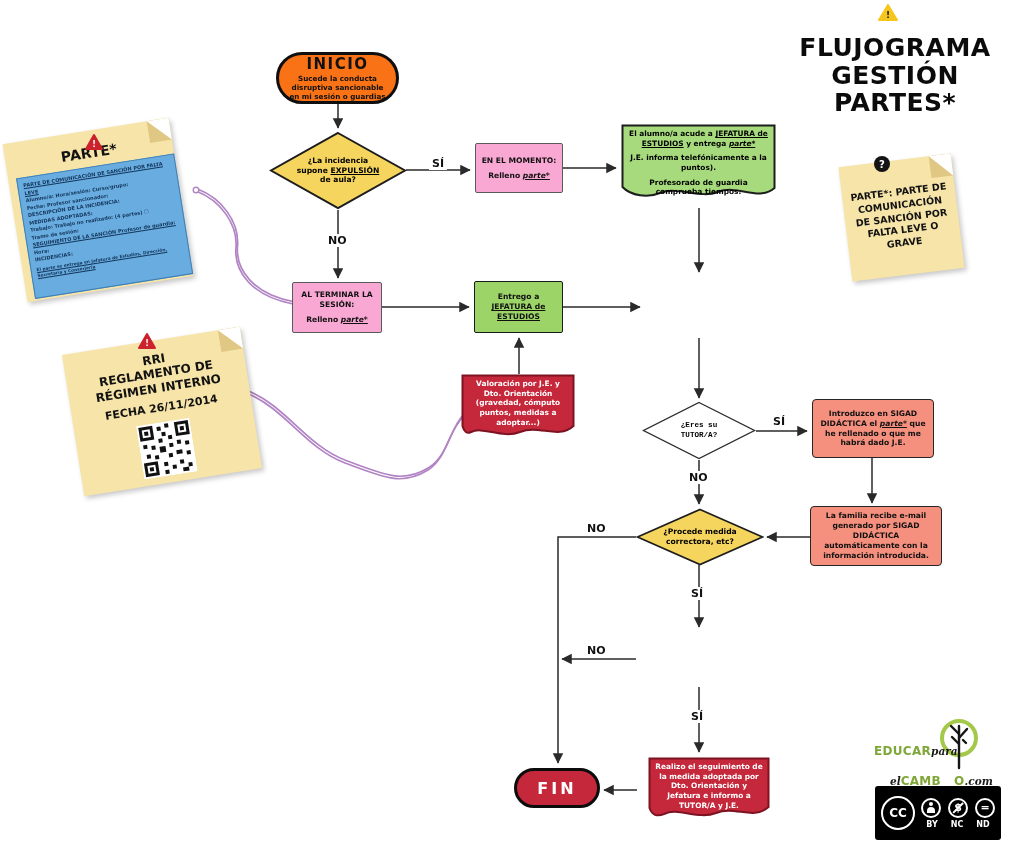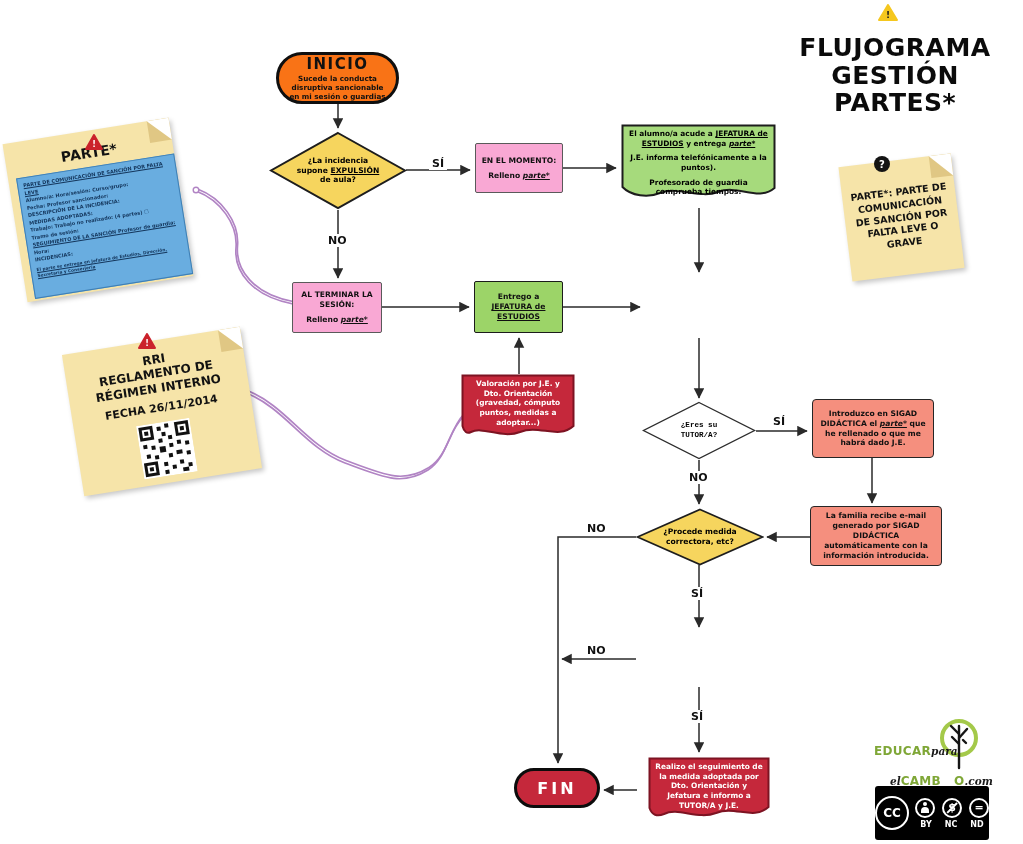--- a/index.html
+++ b/index.html
@@ -51,21 +51,21 @@
   .title { position:absolute; z-index:2; text-align:center; font-weight:900; color:#0b0b0b;
            font-size:25px; line-height:1.1; letter-spacing:0.5px; }
   .qr { position:absolute; }
   
   .edu { position:absolute; z-index:2; }
   .edu-green { color:#7FA737; font-weight:800; font-size:12px; letter-spacing:0.3px; }
   .edu-script { color:#1a1a1a; font-style:italic; font-weight:700; font-size:10.5px;
                 font-family:"DejaVu Serif", serif; }
   
   .cc-badge { position:absolute; z-index:2; background:#000; border-radius:3px;
-              display:flex; align-items:center; padding:4px 0; gap:6px; }
+              display:flex; align-items:center; padding:4px 6px; gap:6px; }
   .cc-big { width:30px; height:30px; border:2.5px solid #fff; border-radius:50%; color:#fff;
             font-weight:800; font-size:12px; display:flex; align-items:center; justify-content:center;
             flex:0 0 auto; }
   .cc-right { display:flex; flex-direction:column; align-items:center; gap:1px; }
   .cc-row { display:flex; gap:7px; }
   .cc-ic { width:20px; height:20px; border:2px solid #fff; border-radius:50%; color:#fff;
            display:flex; align-items:center; justify-content:center; font-weight:800; font-size:11px;
            position:relative; box-sizing:border-box; }
   .cc-lbls { display:flex; gap:13px; color:#fff; font-size:8px; font-weight:800; margin-top:1px; }
   .person { position:relative; width:10px; height:11px; }

